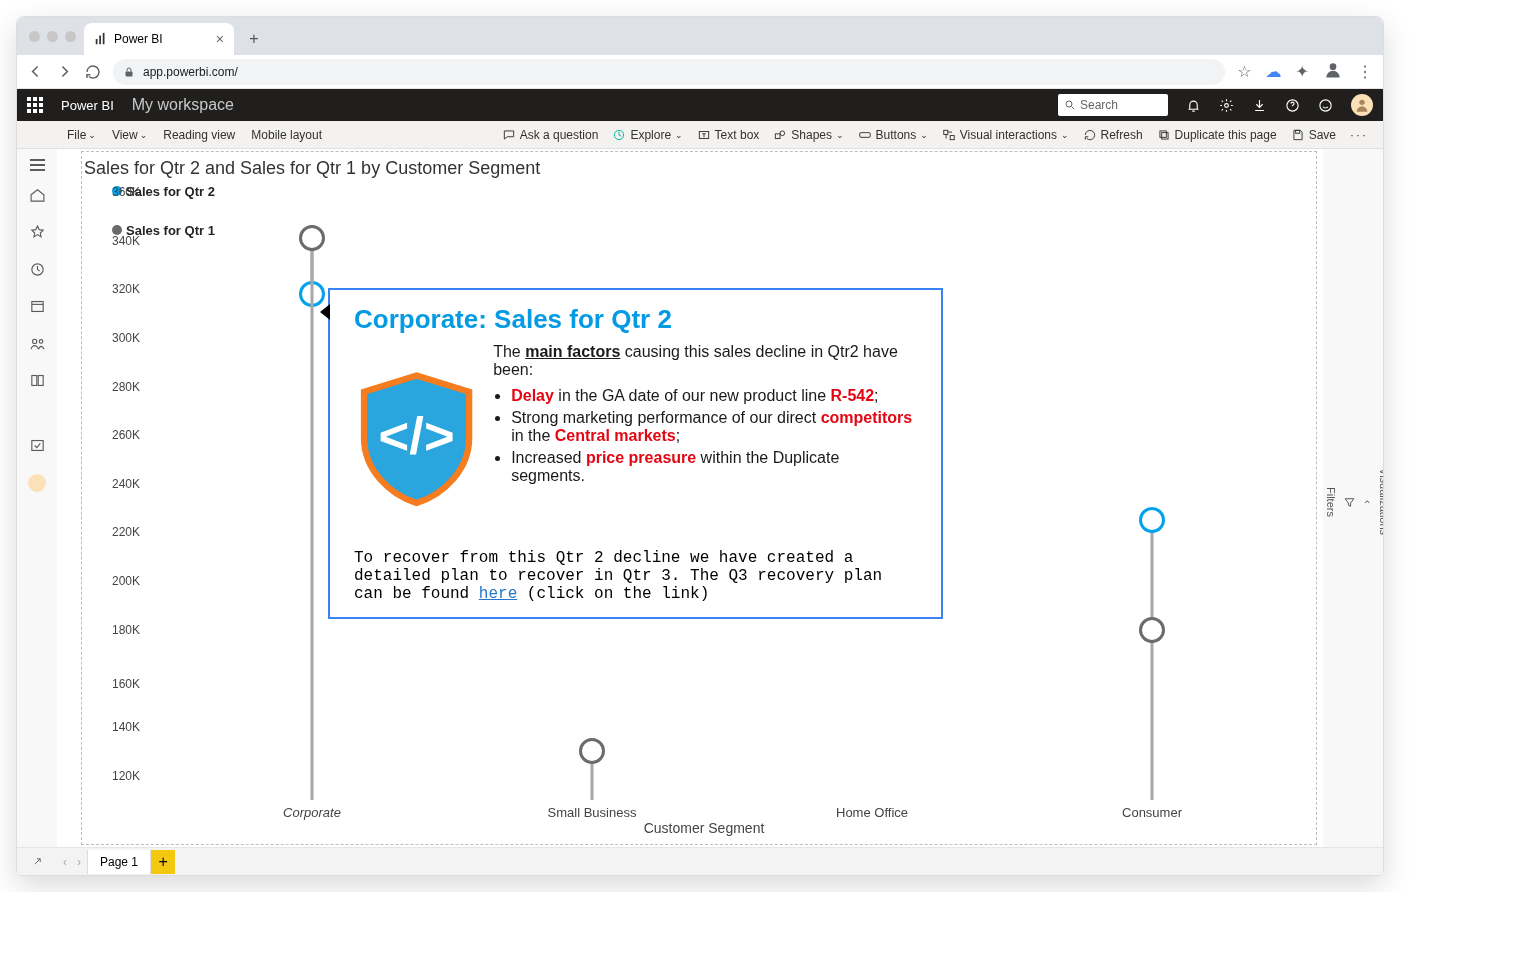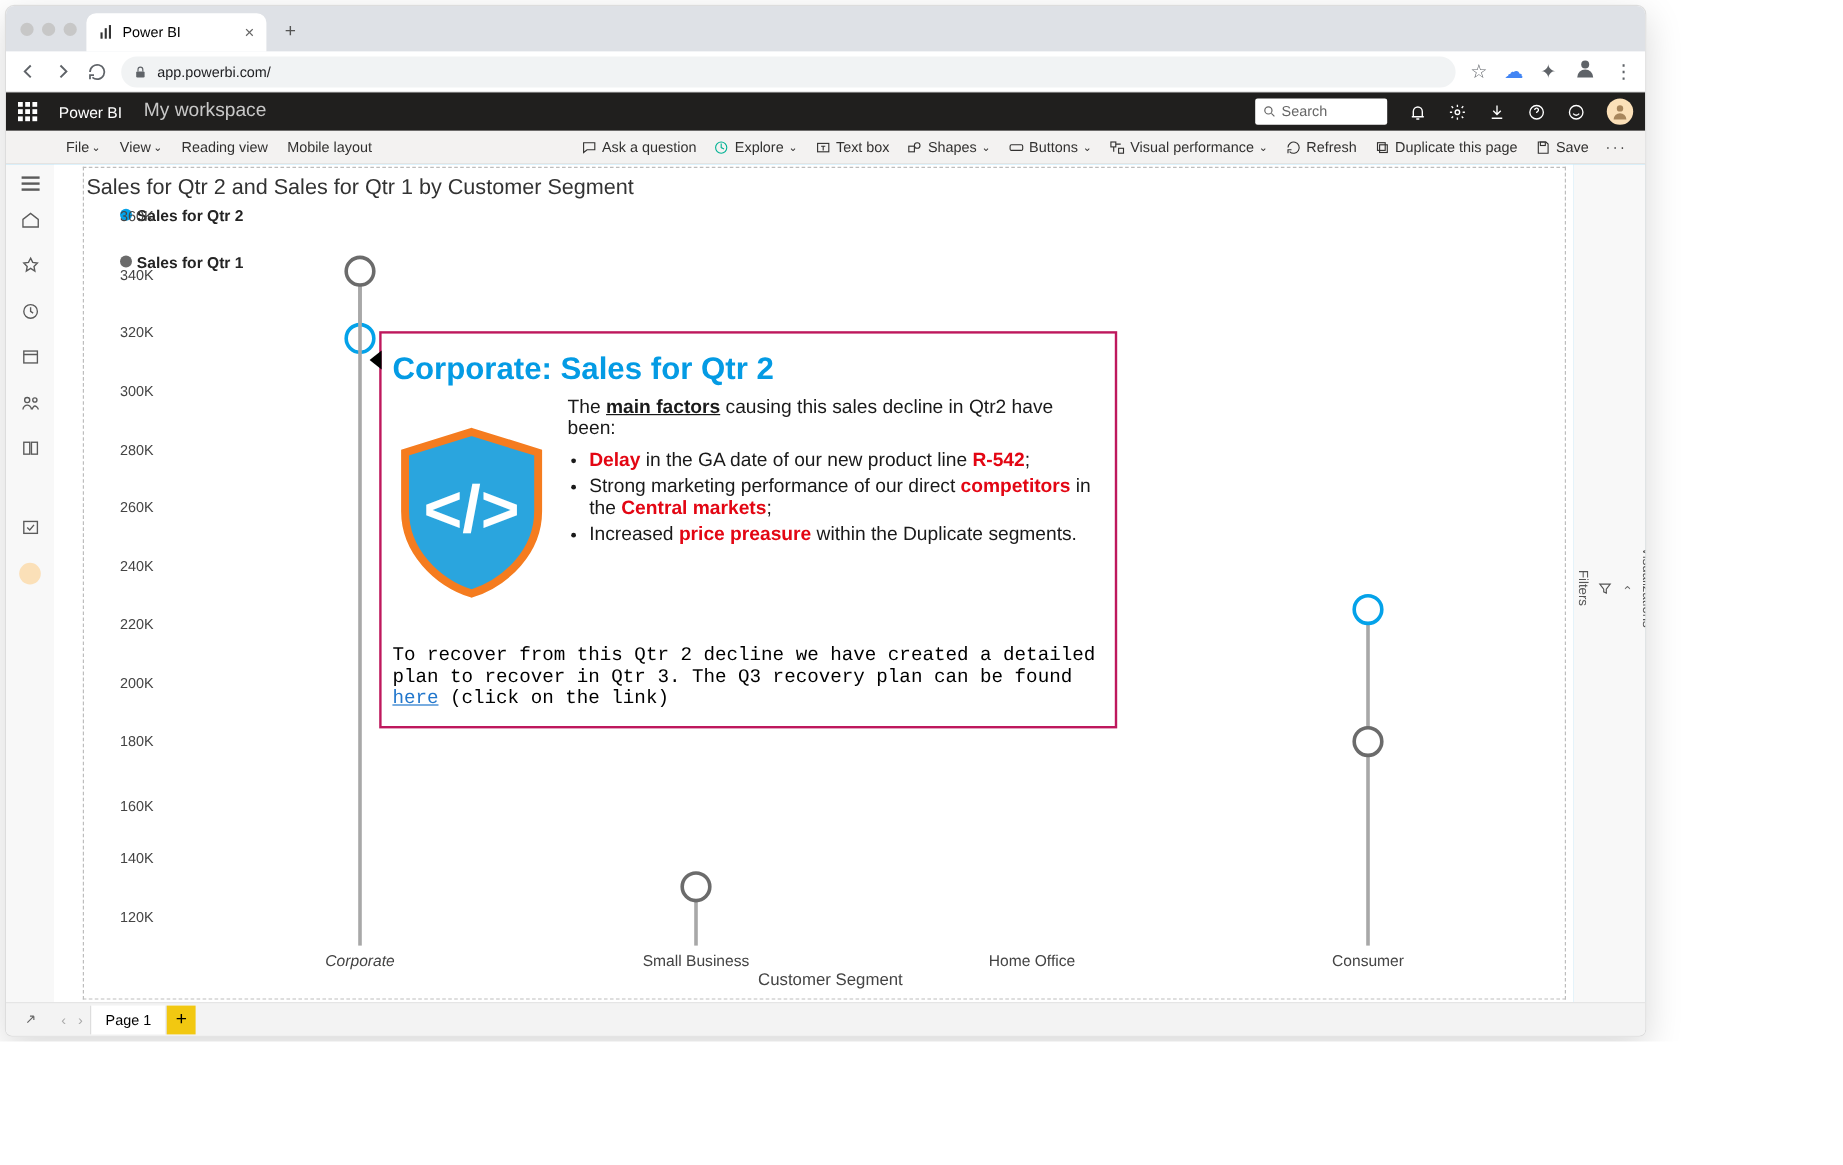--- a/index.html
+++ b/index.html
@@ -1,18 +1,18 @@
 <!DOCTYPE html>
 <html><head>
 <meta charset="utf-8">
 <style>
 html,body{margin:0;padding:0;font-family:"Segoe UI",Arial,sans-serif;background:#fff;color:#000;}
 *{box-sizing:border-box;}
 
-.browser-chrome{width:1368px;border:1px solid #ddd;border-radius:8px 8px 6px 6px;overflow:hidden;box-shadow:0 10px 30px rgba(0,0,0,.15);margin:4px;}
+.browser-chrome{width:1368px;border:1px solid #ddd;border-radius:8px 8px 6px 6px;overflow:hidden;box-shadow:0 10px 30px rgba(0,0,0,.15);margin:16px;}
 .tab-strip{height:38px;background:#dee1e6;display:flex;align-items:flex-end;padding:0 8px;}
 .win-dots{display:flex;gap:7px;align-items:center;height:100%;padding:0 8px 0 4px;}
 .win-dot{width:11px;height:11px;border-radius:50%;background:#c7c7c7;}
 .browser-tab{background:#fff;height:32px;border-radius:8px 8px 0 0;display:flex;align-items:center;padding:0 10px;gap:6px;font-size:12px;min-width:150px;}
 .browser-tab svg{width:14px;height:14px;color:#333;}
 .tab-close{margin-left:auto;font-size:14px;color:#666;}
 .newtab{width:28px;height:28px;border-radius:50%;display:flex;align-items:center;justify-content:center;margin:0 0 2px 6px;font-size:16px;color:#555;}
 .addr-row{height:34px;background:#fff;display:flex;align-items:center;padding:0 10px;gap:12px;border-bottom:1px solid #e5e5e5;}
 .nav-ic{color:#5f6368;display:flex;}
 .addr-bar{background:#f1f3f4;border-radius:14px;height:26px;flex:1;display:flex;align-items:center;padding:0 10px;gap:8px;font-size:12px;color:#202124;}
@@ -53,21 +53,21 @@
 .ldot{width:10px;height:10px;border-radius:50%;display:inline-block;margin-right:4px;}
 .plot{position:absolute;left:30px;right:20px;top:40px;bottom:44px;}
 .ytick{position:absolute;left:0;font-size:12px;color:#444;transform:translateY(-50%);}
 .xtick{position:absolute;bottom:-20px;font-size:13px;color:#444;transform:translateX(-50%);}
 .xlabel{position:absolute;bottom:-36px;left:50%;transform:translateX(-50%);font-size:14px;color:#444;}
 .marker{position:absolute;width:26px;height:26px;border-radius:50%;border:3px solid;background:#fff;transform:translate(-50%,-50%);}
 .blue{border-color:#04a2e9;}
 .grey{border-color:#6b6b6b;}
 .stem{position:absolute;width:3px;background:#a8a8a8;transform:translateX(-50%);}
 
-.tooltip{position:absolute;background:#fff;border:2px solid #be185d;padding:14px 9px;width:615px;}
+.tooltip{position:absolute;background:#fff;border:2px solid #3b82f6;padding:14px 24px;width:615px;}
 .tooltip::before{content:"";position:absolute;left:-10px;top:14px;width:0;height:0;border-top:8px solid transparent;border-bottom:8px solid transparent;border-right:10px solid #000;}
 .tt-title{color:#049be4;font-family:Verdana,Arial,sans-serif;font-size:26px;font-weight:700;margin:0 0 8px 0;}
 .tt-body{font-family:Verdana,Arial,sans-serif;font-size:16px;color:#1a1a1a;display:flex;gap:14px;}
 .tt-text ul{margin:8px 0 6px 18px;padding:0;}
 .tt-text li{margin-bottom:4px;}
 .tt-footer{font-family:Liberation Mono, monospace;font-size:16px;margin-top:16px;}
 .red{color:#e30613;font-weight:700;}
 .u{text-decoration:underline;}
 .b{font-weight:700;}
 a.lnk{color:#2277cc;text-decoration:underline;}
@@ -242,21 +242,21 @@
         </svg>
         <span>Buttons</span> 
         <span style="font-size:9px">⌄</span>
       </div>
     <div class="r-item">
         <svg viewBox="0 0 24 24" fill="none" stroke="currentColor" stroke-width="1.6">
           <rect x="3" y="4" width="7" height="7"></rect>
           <rect x="14" y="13" width="7" height="7"></rect>
           <path d="M10 7h7M7 11v7"></path>
         </svg>
-        <span>Visual performance</span> 
+        <span>Visual interactions</span> 
         <span style="font-size:9px">⌄</span>
       </div>
     <div class="r-item">
         <svg viewBox="0 0 24 24" fill="none" stroke="currentColor" stroke-width="1.6">
           <path d="M4 12a8 8 0 1 1 2.3 5.7"></path>
           <path d="M4 20v-5h5"></path>
         </svg>
         <span>Refresh</span>
       </div>
     <div class="r-item">

